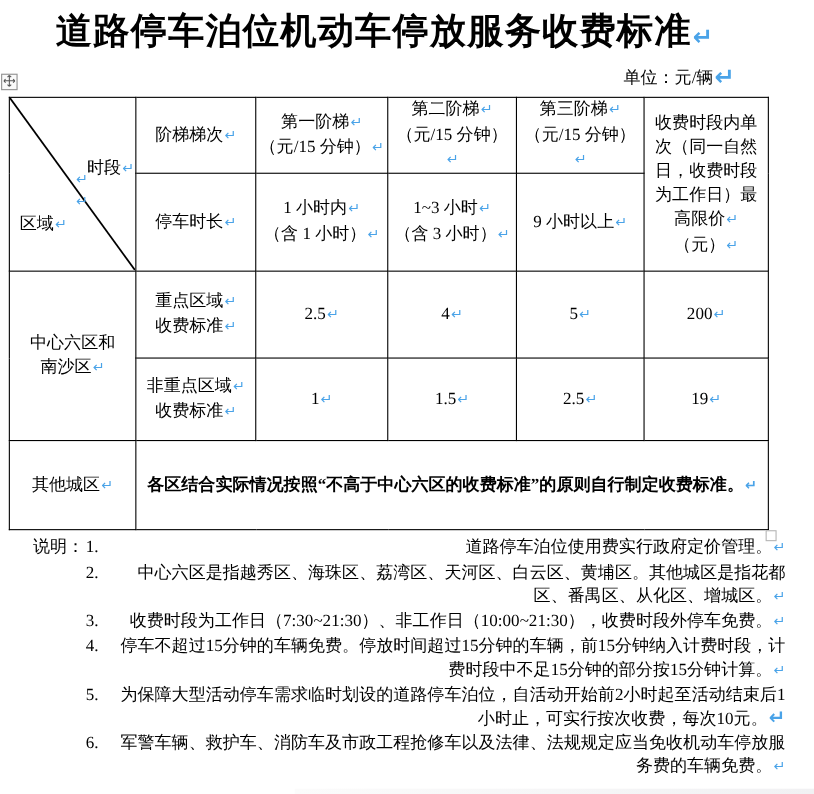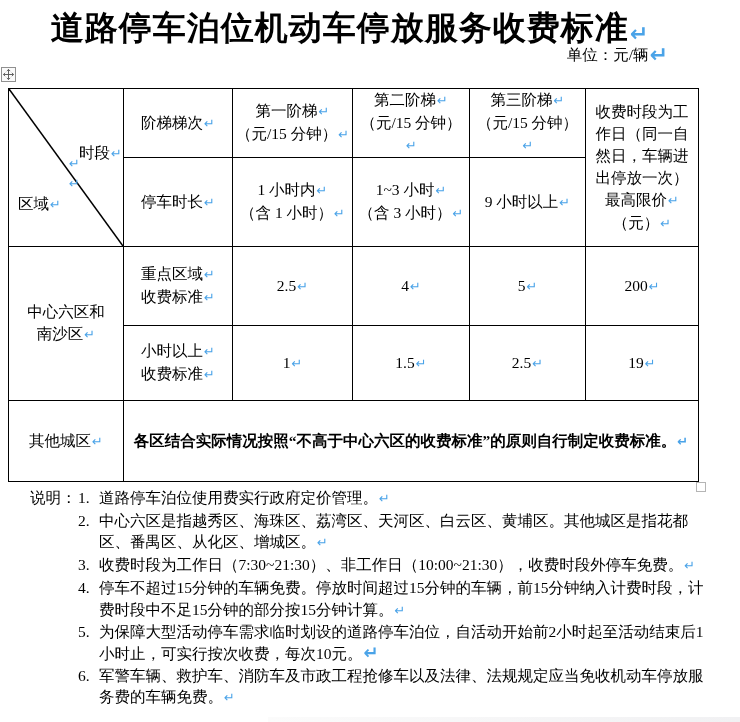--- a/index.html
+++ b/index.html
@@ -12,21 +12,21 @@
   .pm { color:#4aa3e8; font-family:"DejaVu Sans",sans-serif; font-size:13px; margin-left:1px; }
   .pm-lg { font-size:22px; font-weight:600; line-height:1; vertical-align:-2px; }
   .pm-md { font-size:18px; font-weight:600; line-height:1; }
 
   .title-line {
     position:absolute; top:6px; left:0; width:700px; text-align:center;
     font-family:"Liberation Sans","DejaVu Sans",sans-serif;
     font-weight:bold; font-size:33px; letter-spacing:1px; white-space:nowrap;
   }
   .unit-line {
-    position:absolute; top:44px; right:72px; font-size:15.5px; white-space:nowrap;
+    position:absolute; top:60px; right:72px; font-size:15.5px; white-space:nowrap;
   }
 
   .move-handle {
     position:absolute; left:1px; top:67px; width:15px; height:15px;
     border:1px solid #909090; background:#fafafa; box-sizing:border-box;
     display:flex; align-items:center; justify-content:center; cursor:move;
   }
   .resize-handle {
     position:absolute; left:696px; top:482px; width:8px; height:8px;
     border:1.5px solid #b5b5b5; background:#fff; box-sizing:content-box;
@@ -59,21 +59,21 @@
 
   .notes {
     position:absolute; left:30px; top:487px; width:684px;
     font-size:15.5px; line-height:21.7px;
   }
   .notes-row { display:flex; }
   .notes-label { flex:none; width:48px; }
   .notes-items { flex:1; }
   .note-item { display:flex; }
   .note-num { flex:none; width:21px; }
-  .note-text { flex:1; }
+  .note-text { flex:1;text-align:right; }
 
   .bottom-strip {
     position:absolute; left:268px; right:0; bottom:0; height:5px;
     background:linear-gradient(to right,#fbfbfb,#f1f1f3);
   }
 </style>
 </head>
 <body>
 
 <div class="title-line">
@@ -121,21 +121,21 @@
     </td>
     <td>
       <div><span>第二阶梯</span><span class="pm">↵</span></div>
       <div><span>（元/15 分钟）</span><span class="pm">↵</span></div>
     </td>
     <td>
       <div><span>第三阶梯</span><span class="pm">↵</span></div>
       <div><span>（元/15 分钟）</span><span class="pm">↵</span></div>
     </td>
     <td rowspan="2">
-      <span>收费时段为工作日（同一自然日，车辆进出停放一次）最高限价</span><span class="pm">↵</span>
+      <span>收费时段内单次（同一自然日，收费时段为工作日）最高限价</span><span class="pm">↵</span>
       <div><span>（元）</span><span class="pm">↵</span></div>
     </td>
   </tr>
   <tr class="r2">
     <td>
       <span>停车时长</span><span class="pm">↵</span>
     </td>
     <td>
       <div><span>1 小时内</span><span class="pm">↵</span></div>
       <div><span>（含 1 小时）</span><span class="pm">↵</span></div>
@@ -157,21 +157,21 @@
       <div><span>重点区域</span><span class="pm">↵</span></div>
       <div><span>收费标准</span><span class="pm">↵</span></div>
     </td>
     <td><span>2.5</span><span class="pm">↵</span></td>
     <td><span>4</span><span class="pm">↵</span></td>
     <td><span>5</span><span class="pm">↵</span></td>
     <td><span>200</span><span class="pm">↵</span></td>
   </tr>
   <tr class="r4">
     <td class="thick">
-      <div><span>小时以上</span><span class="pm">↵</span></div>
+      <div><span>非重点区域</span><span class="pm">↵</span></div>
       <div><span>收费标准</span><span class="pm">↵</span></div>
     </td>
     <td class="thick"><span>1</span><span class="pm">↵</span></td>
     <td class="thick"><span>1.5</span><span class="pm">↵</span></td>
     <td class="thick"><span>2.5</span><span class="pm">↵</span></td>
     <td class="thick"><span>19</span><span class="pm">↵</span></td>
   </tr>
   <tr class="r5">
     <td>
       <span>其他城区</span><span class="pm">↵</span>

